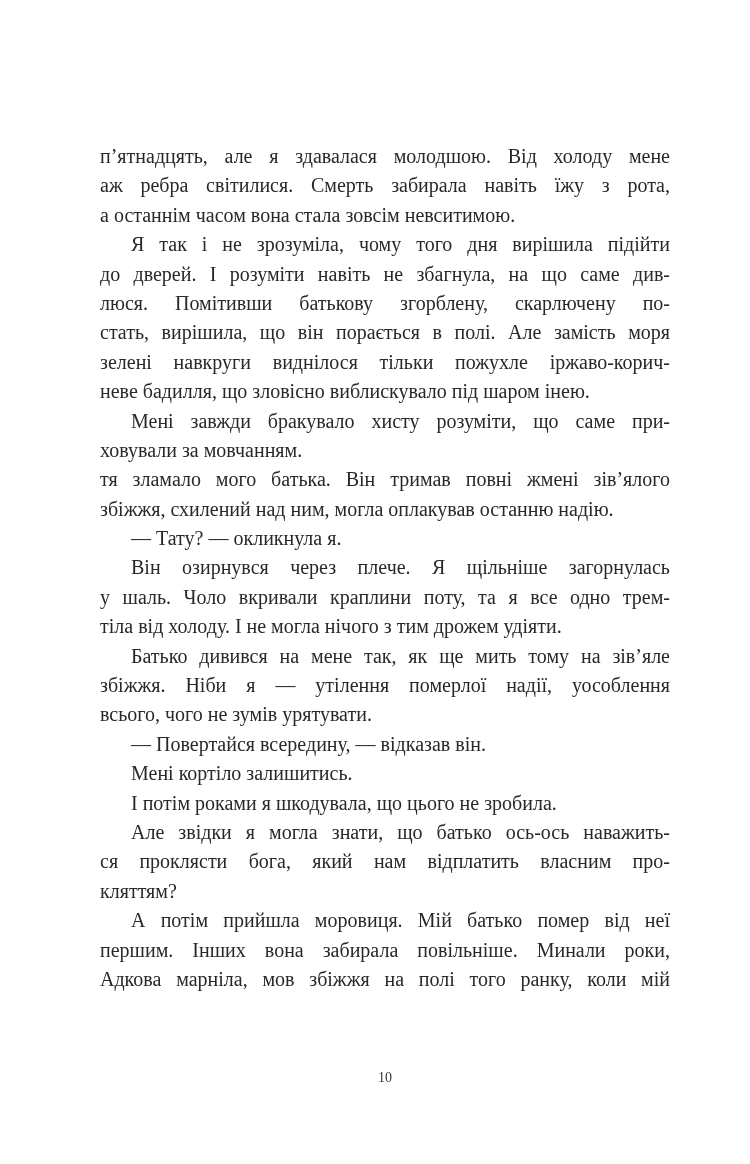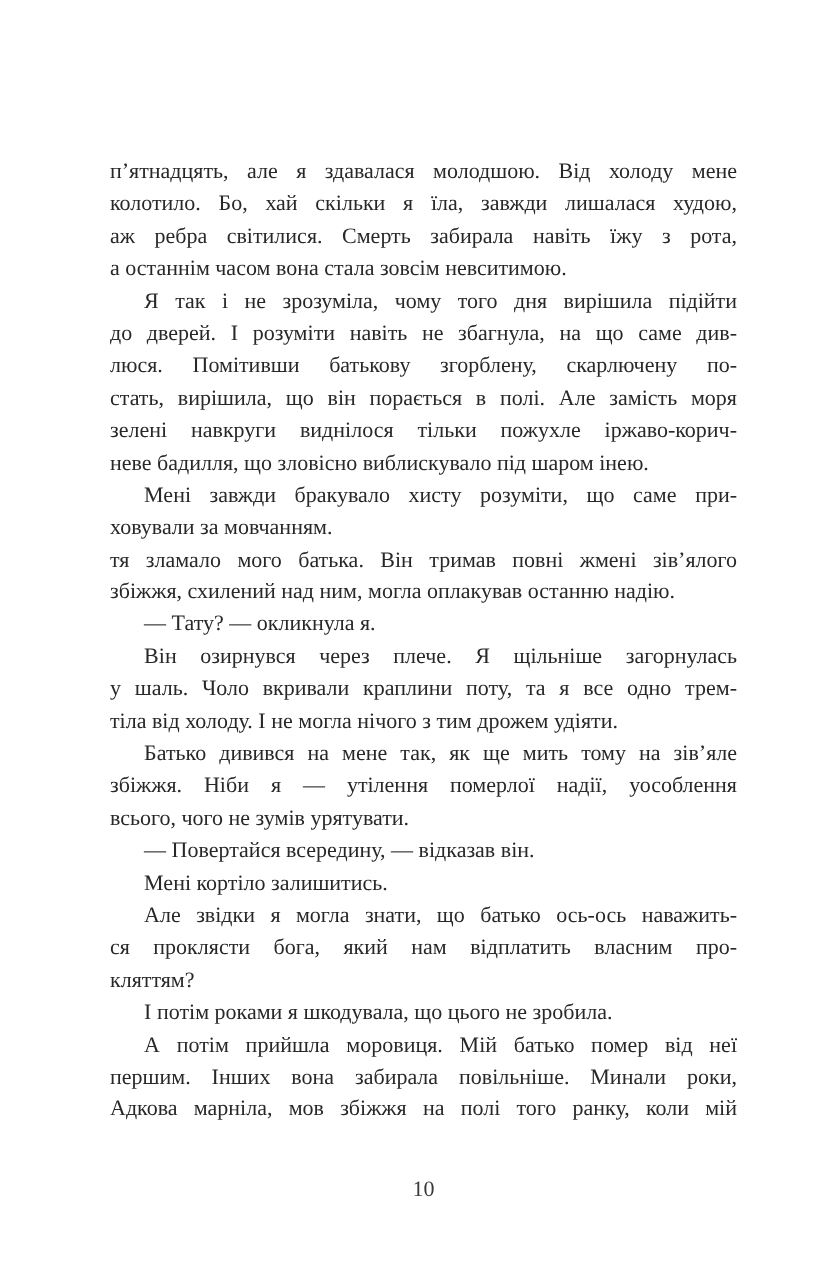--- a/index.html
+++ b/index.html
@@ -41,32 +41,31 @@
   }
   .line.indent {
     padding-left: 31px;
   }
   .page-number {
     position: absolute;
     left: 100px;
     top: 1070px;
     width: 570px;
     text-align: center;
-    font-size: 20px;
+    font-size: 14px;
     color: #3a3a3a;
   }
 </style>
 </head>
 <body>
 
 <div class="book-page">
   <div class="text-block" id="text-block">
       <div class="paragraph">
         <div class="line">п’ятнадцять, але я здавалася молодшою. Від холоду мене</div>
-        <div class="line">колотило. Бо, хай скільки я їла, завжди лишалася худою,</div>
         <div class="line">аж ребра світилися. Смерть забирала навіть їжу з рота,</div>
         <div class="line last">а останнім часом вона стала зовсім невситимою.</div>
       </div>
       <div class="paragraph">
         <div class="line indent">Я так і не зрозуміла, чому того дня вирішила підійти</div>
         <div class="line">до дверей. І розуміти навіть не збагнула, на що саме див-</div>
         <div class="line">люся. Помітивши батькову згорблену, скарлючену по-</div>
         <div class="line">стать, вирішила, що він порається в полі. Але замість моря</div>
         <div class="line">зелені навкруги виднілося тільки пожухле іржаво-корич-</div>
         <div class="line last">неве бадилля, що зловісно виблискувало під шаром інею.</div>
@@ -92,26 +91,26 @@
         <div class="line">збіжжя. Ніби я — утілення померлої надії, уособлення</div>
         <div class="line last">всього, чого не зумів урятувати.</div>
       </div>
       <div class="paragraph">
         <div class="line last indent">— Повертайся всередину, — відказав він.</div>
       </div>
       <div class="paragraph">
         <div class="line last indent">Мені кортіло залишитись.</div>
       </div>
       <div class="paragraph">
+        <div class="line last indent">І потім роками я шкодувала, що цього не зробила.</div>
+      </div>
+      <div class="paragraph">
         <div class="line indent">Але звідки я могла знати, що батько ось-ось наважить-</div>
         <div class="line">ся проклясти бога, який нам відплатить власним про-</div>
         <div class="line last">кляттям?</div>
-      </div>
-      <div class="paragraph">
-        <div class="line last indent">І потім роками я шкодувала, що цього не зробила.</div>
       </div>
       <div class="paragraph">
         <div class="line indent">А потім прийшла моровиця. Мій батько помер від неї</div>
         <div class="line">першим. Інших вона забирала повільніше. Минали роки,</div>
         <div class="line">Адкова марніла, мов збіжжя на полі того ранку, коли мій</div>
       </div>
     </div>
   <div class="page-number">10</div>
 </div>
 

